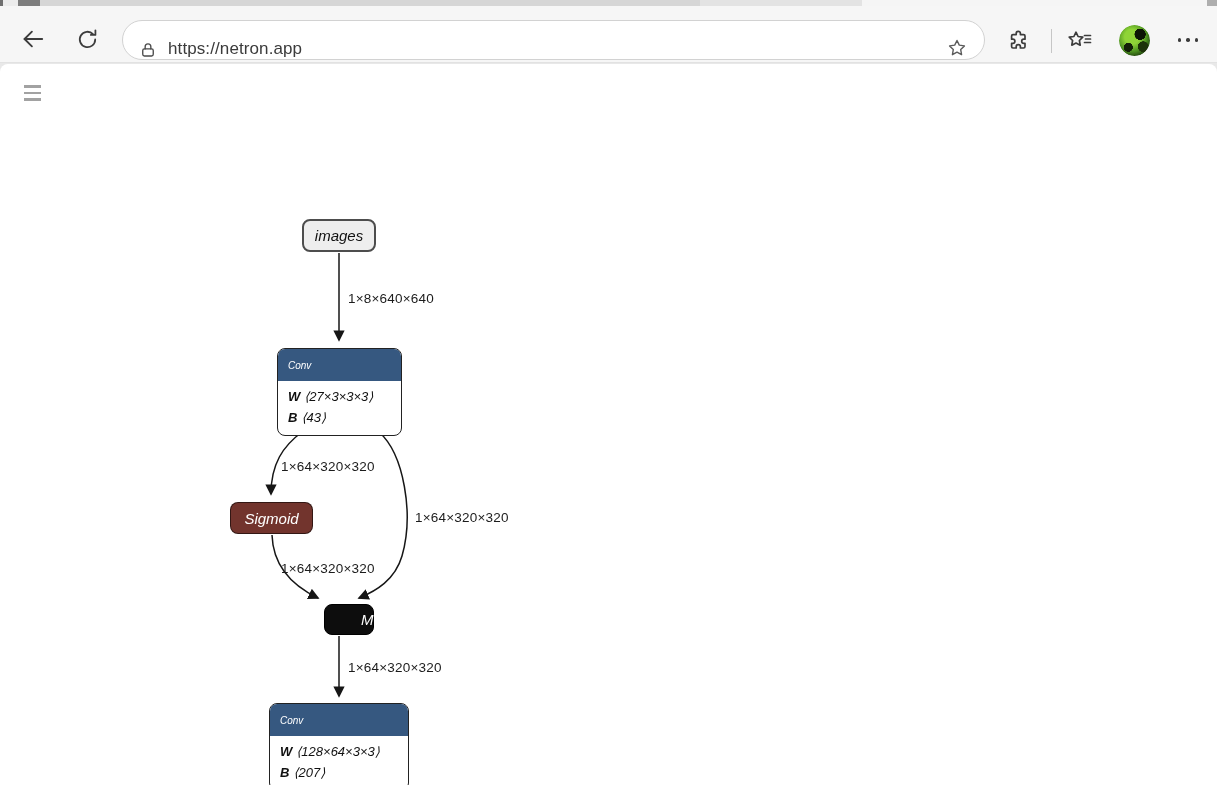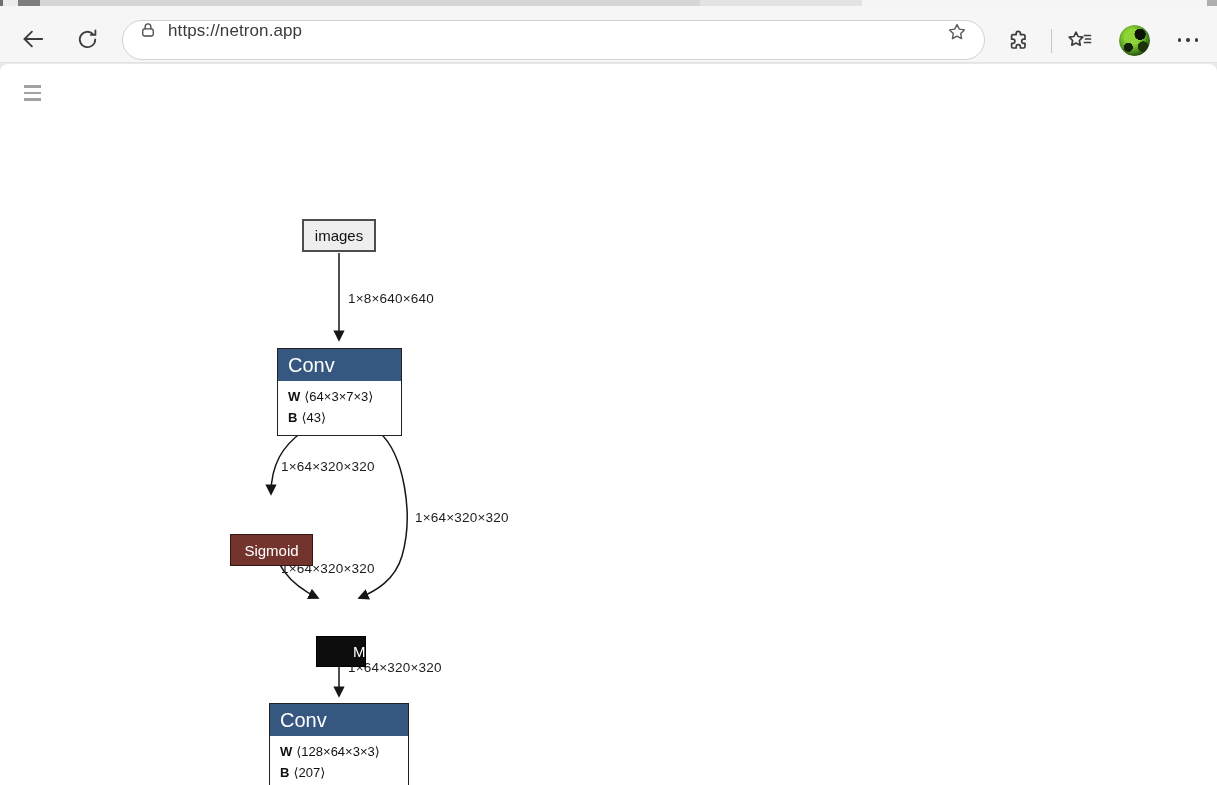--- a/index.html
+++ b/index.html
@@ -24,21 +24,21 @@
     background:#f6f6f6; border-bottom:1px solid #e2e2e2; }
   .tool-btn { position:absolute; background:none; border:none; cursor:pointer;
     display:flex; align-items:center; justify-content:center; padding:0; }
   .tool-btn svg { display:block; }
 
   .btn-back { left:16px; top:18px; width:34px; height:30px; }
   .btn-refresh { left:70px; top:18px; width:34px; height:30px; }
 
   .addressbar { position:absolute; left:122px; top:14px; width:863px; height:40px;
     background:#ffffff; border:1px solid #d2d2d2; border-radius:20px;
-    display:flex; align-items:flex-start; padding:0 10px 0 16px; cursor:text; }
+    display:flex; align-items:flex-end; padding:0 10px 0 16px; cursor:text; }
   .addressbar .lock { display:flex; margin-right:11px; }
   .addressbar .url { font-size:17px; color:#3b3b3b; flex:1; letter-spacing:0.1px; }
   .addressbar .fav-star { display:flex; cursor:pointer; margin-right:6px; }
 
   .btn-ext { left:1003px; top:19px; width:32px; height:30px; }
   .tb-divider { position:absolute; left:1051px; top:23px; width:1px; height:24px; background:#c6c6c6; }
   .btn-favs { left:1062px; top:19px; width:36px; height:30px; }
   .btn-avatar { left:1119px; top:19px; width:31px; height:31px; border-radius:50%; overflow:hidden; }
   .avatar-img { width:31px; height:31px; border-radius:50%;
     background:
@@ -55,33 +55,33 @@
     background:#ffffff; border-radius:8px 8px 0 0; overflow:hidden; }
 
   .hamburger { position:absolute; left:24px; top:21px; width:18px; cursor:pointer;
     display:flex; flex-direction:column; gap:4px; background:none; border:none; }
   .hamburger i { display:block; width:17px; height:2.6px; background:#a2a2a2; }
 
   .edges { position:absolute; left:0; top:0; }
 
   .edge-label { position:absolute; font-size:13.5px; color:#1c1c1c; letter-spacing:0.2px; white-space:nowrap; }
 
-  .node { position:absolute; border-radius:0; }
+  .node { position:absolute; border-radius:8px;font-style:italic; }
   .node-io { background:var(--input-fill,#eeeeee); border:2px solid #4d4d4d;
     display:flex; align-items:center; justify-content:center;
     font-size:15px; color:#111; cursor:pointer; }
   .node-layer { border:1.5px solid #222; overflow:hidden; background:#fff; cursor:pointer; }
   .node-layer .hdr { height:32px; display:flex; align-items:center; padding-left:10px;
-    color:#ffffff; font-size:20px; }
+    color:#ffffff; font-size:10px; }
   .hdr-conv { background:var(--conv-header,#365880); }
   .node-layer .body { padding:5px 10px 7px 10px; }
   .node-layer .row { font-size:13px; color:#111; line-height:21px; white-space:nowrap; }
   .node-layer .row b { font-weight:bold; margin-right:4px; }
   .node-pill { border:1.5px solid rgba(0,0,0,0.55); display:flex; align-items:center; justify-content:center;
-    color:#fff; font-size:15px; cursor:pointer;margin-top:32px; }
+    color:#fff; font-size:15px; cursor:pointer; }
   .pill-sigmoid { background:var(--sigmoid-fill,#72342d); }
   .pill-mul { background:var(--mul-fill,#0d0d0d); border-color:#000; }
 </style>
 </head>
 <body>
 
 <div class="screen">
 
   <div class="tabstrip"></div>
 
@@ -183,30 +183,30 @@
     <span class="edge-label" style="left:281px; top:497px;">1×64×320×320</span>
     <span class="edge-label" style="left:348px; top:596px;">1×64×320×320</span>
 
     <div class="node node-io" style="left:302px; top:155px; width:74px; height:33px;">
       <span>images</span>
     </div>
 
     <div class="node node-layer" style="left:277px; top:284px; width:125px;">
       <div class="hdr hdr-conv">Conv</div>
       <div class="body">
-        <div class="row"><b>W</b><span>⟨64×3×7×3⟩</span></div>
+        <div class="row"><b>W</b><span>⟨27×3×3×3⟩</span></div>
         <div class="row"><b>B</b><span>⟨43⟩</span></div>
       </div>
     </div>
 
     <div class="node node-pill pill-sigmoid" style="left:230px; top:438px; width:83px; height:32px;">
       <span>Sigmoid</span>
     </div>
 
-    <div class="node node-pill pill-mul" style="left:316px; top:540px; width:49px; height:31px;padding-left:48px;">
+    <div class="node node-pill pill-mul" style="left:324px; top:540px; width:49px; height:31px;padding-left:48px;">
       <span>Mul</span>
     </div>
 
     <div class="node node-layer" style="left:269px; top:639px; width:140px;">
       <div class="hdr hdr-conv">Conv</div>
       <div class="body">
         <div class="row"><b>W</b><span>⟨128×64×3×3⟩</span></div>
         <div class="row"><b>B</b><span>⟨207⟩</span></div>
       </div>
     </div>

